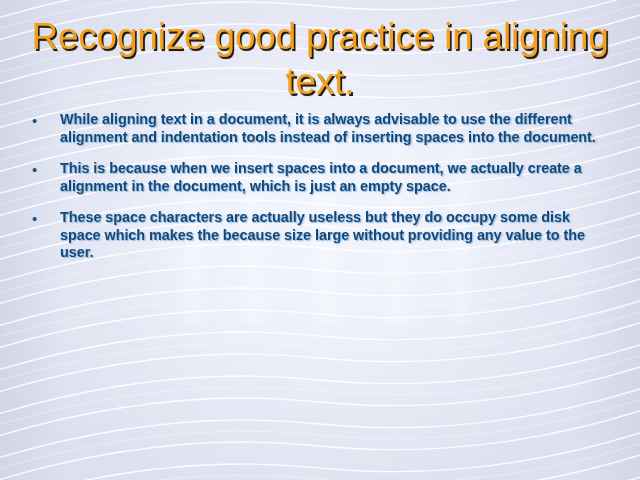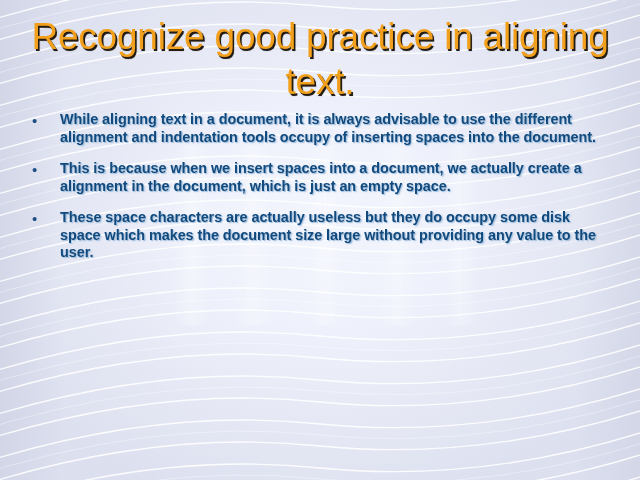--- a/index.html
+++ b/index.html
@@ -163,27 +163,27 @@
   </div>
 
   <div class="bg-ghost"></div>
 
   <h1 id="title">Recognize good practice in aligning text.</h1>
 
   <div id="body">
 
     <div class="bullet-row">
       <span class="bullet-mark">•</span>
-      <span class="bullet-text">While aligning text in a document, it is always advisable to use the different alignment and indentation tools occupy of inserting spaces into the document.</span>
+      <span class="bullet-text">While aligning text in a document, it is always advisable to use the different alignment and indentation tools instead of inserting spaces into the document.</span>
     </div>
 
     <div class="bullet-row">
       <span class="bullet-mark">•</span>
       <span class="bullet-text">This is because when we insert spaces into a document, we actually create a alignment in the document, which is just an empty space.</span>
     </div>
 
     <div class="bullet-row">
       <span class="bullet-mark">•</span>
-      <span class="bullet-text">These space characters are actually useless but they do occupy some disk space which makes the document size large without providing any value to the user.</span>
+      <span class="bullet-text">These space characters are actually useless but they do occupy some disk space which makes the because size large without providing any value to the user.</span>
     </div>
 
   </div>
 </div>
 
 </body></html>

